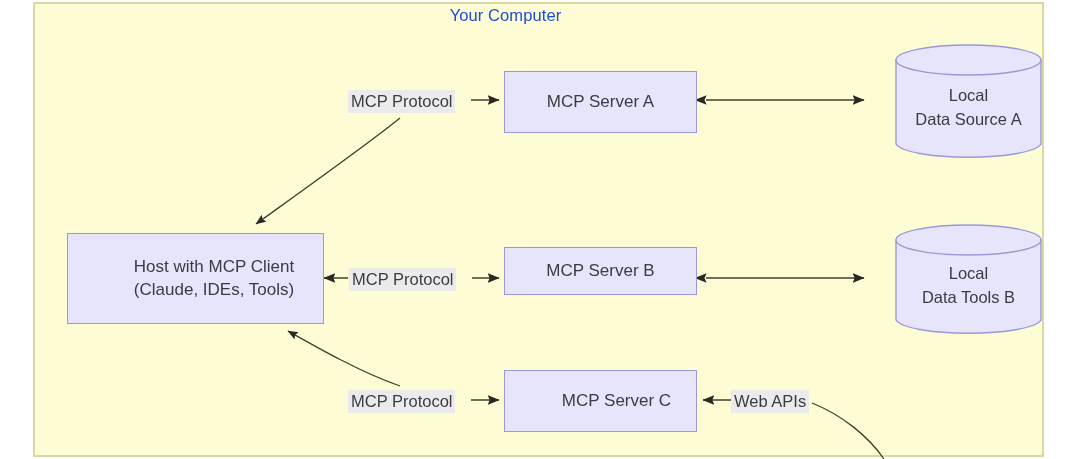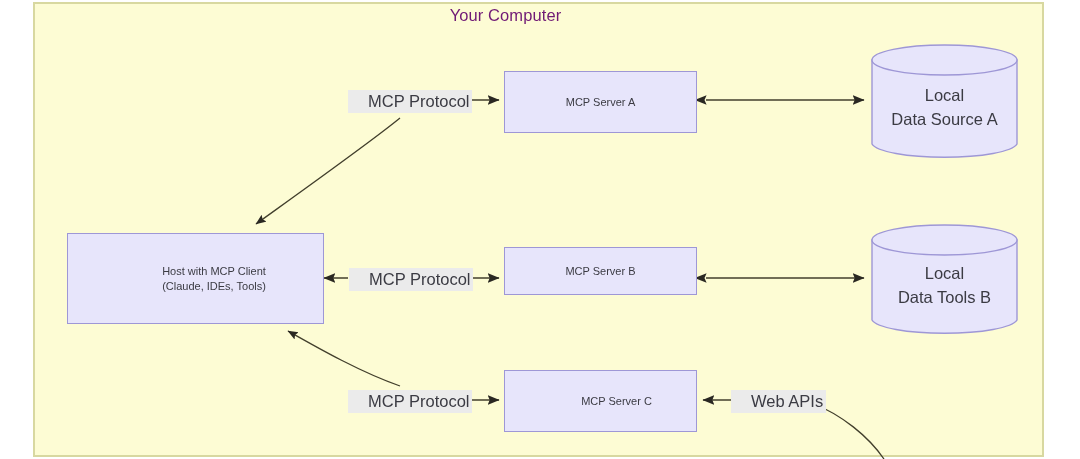--- a/index.html
+++ b/index.html
@@ -28,63 +28,64 @@
     border: 2px solid #d8d8a0;
     box-sizing: border-box;
   }
   #frame-title {
     position: absolute;
     left: 0;
     top: 6px;
     width: 1011px;
     text-align: center;
     font-size: 16.5px;
-    color: #701a75;
+    color: #1d4ed8;
     letter-spacing: 0.1px;
   }
   
   .node-box {
     position: absolute;
     background: #e7e5fb;
     border: 1.4px solid #9e97d6;
     box-sizing: border-box;
     display: flex;
     align-items: center;
     justify-content: center;
     text-align: left;
-    font-size: 11px;
+    font-size: 17px;
     color: #3b3b43;
     line-height: 1.35;
   }
   .node-box .box-line {
     display: block;
     white-space: nowrap;
   }
   
   .cylinder {
     position: absolute;
+    margin-left: 24px;
   }
   .cyl-label {
     position: absolute;
     left: 0;
     width: 100%;
     text-align: center;
     font-size: 16.5px;
     color: #3b3b43;
     line-height: 1.45;
     pointer-events: none;
   }
   .cyl-label .box-line { display: block; white-space: nowrap; }
   
   .edge-label {
     position: absolute;
     background: #ebebeb;
     color: #3b3b43;
     font-size: 16.5px;
-    padding: 2px 3px 3px 20px;
+    padding: 2px 3px 3px 3px;
     white-space: nowrap;
     line-height: 1.1;
   }
   svg.overlay {
     position: absolute;
     left: 0;
     top: 0;
     width: 1080px;
     height: 459px;
     pointer-events: none;

